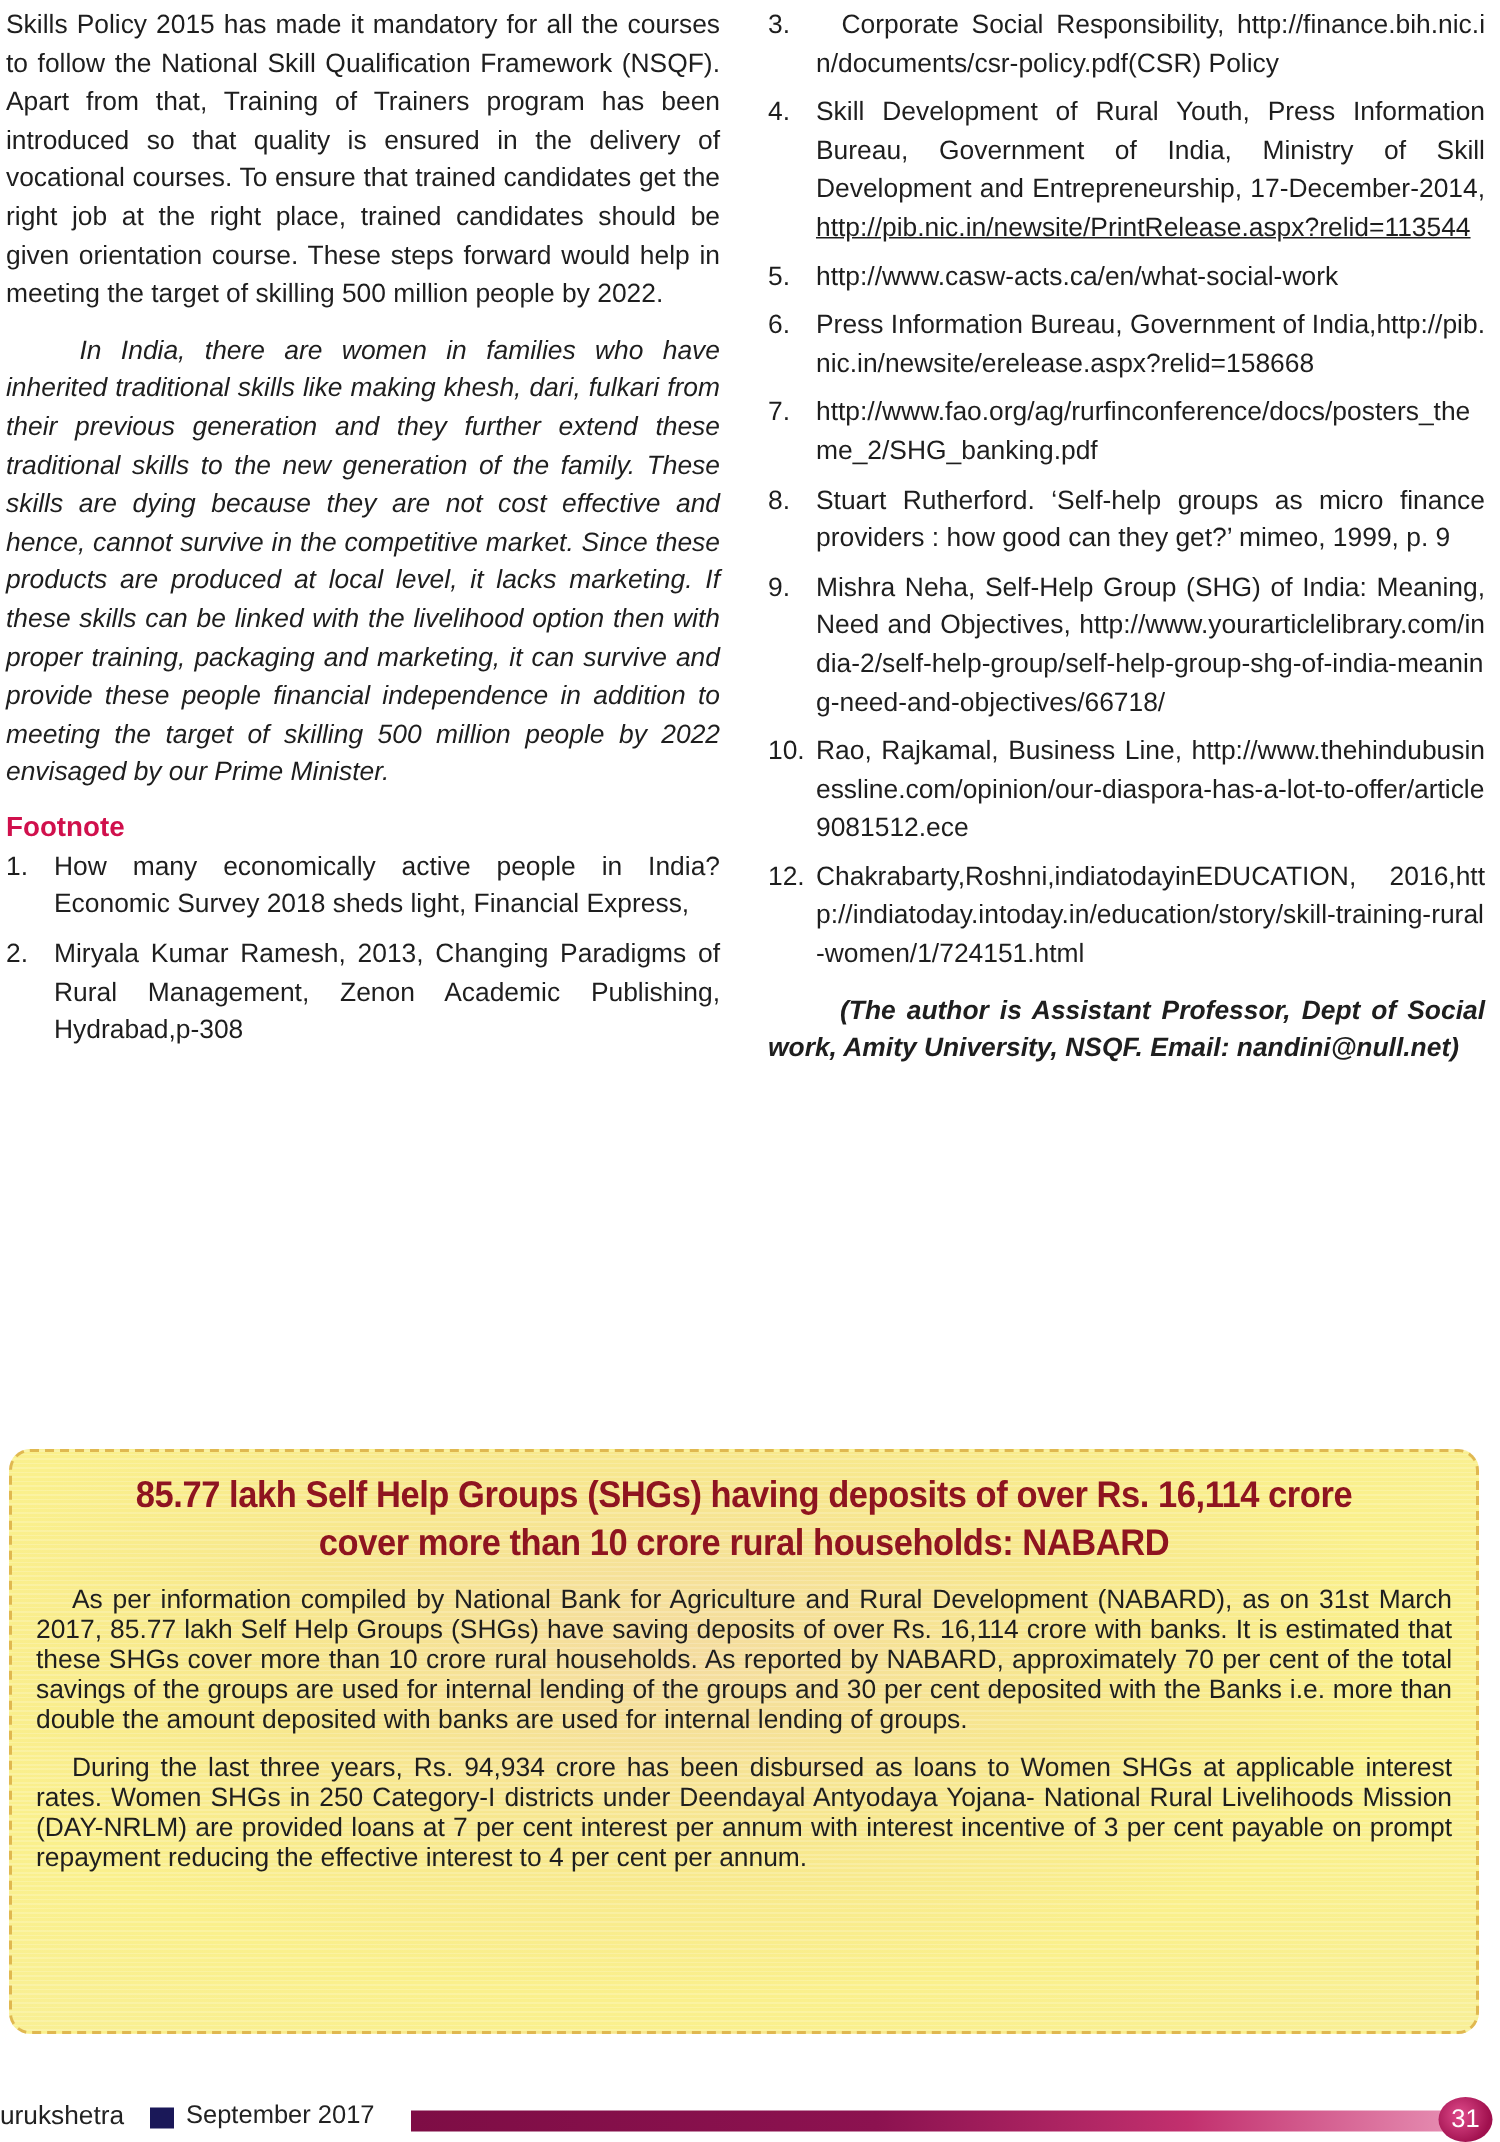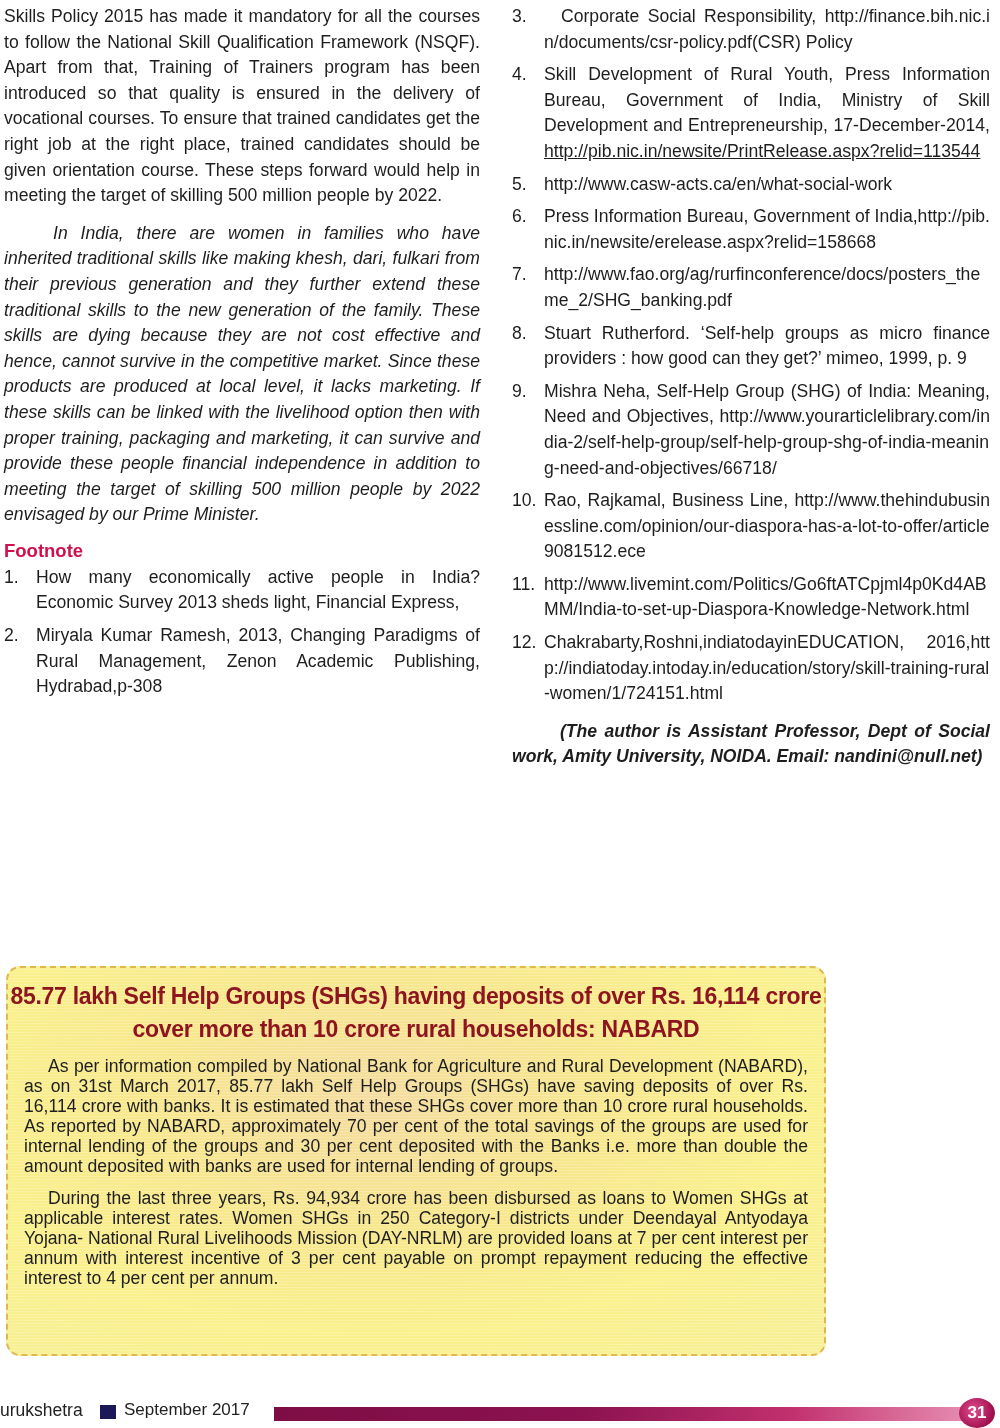--- a/index.html
+++ b/index.html
@@ -24,21 +24,21 @@
     ol.refs li { position: relative; padding-left: 32px; margin-bottom: 7px; }
     ol.refs li .num { position: absolute; left: 0; top: 0; }
     ol.refs li.two-digit { padding-left: 32px; }
     .subline { display: block; margin-top: 6px; }
     .ul { text-decoration: underline; }
     .author {
       font-style: italic; font-weight: bold; text-align: justify; margin-top: 12px; text-indent: 48px;
       text-align-last: left;
     }
     .box {
-      position: absolute; left: 6px; top: 966px; width: 820px; height: 390px;
+      position: absolute; left: 6px; top: 966px; width: 980px; height: 390px;
       background:
         repeating-linear-gradient(0deg, rgba(255,255,255,0.18) 0px, rgba(255,255,255,0.18) 1px, rgba(0,0,0,0) 1px, rgba(0,0,0,0) 3px),
         radial-gradient(ellipse at 45% 35%, #f4dca0 0%, #f7e78e 35%, #faf08c 65%, #f8ef97 100%);
       border: 2px dashed #e0b850; border-radius: 14px;
       box-sizing: border-box;
     }
     .box-title {
       position: absolute; left: 0; right: 0; top: 14px; text-align: center;
       color: #8e1420; font-weight: bold; font-size: 23px; line-height: 30px;
       font-family: "Liberation Sans", sans-serif; letter-spacing: -0.3px;
@@ -56,35 +56,35 @@
     .footer-mag { position: absolute; left: 0; top: 6px; font-size: 17.5px; color: #222; }
     .footer-square { position: absolute; left: 100px; top: 11px; width: 16px; height: 14px; background: #1a1858; }
     .footer-date { position: absolute; left: 124px; top: 6px; font-size: 17px; color: #222; }
     .footer-bar {
       position: absolute; left: 274px; top: 13px; width: 690px; height: 14px;
       background: linear-gradient(90deg, #7e0d45 0%, #8c1250 45%, #c2306e 75%, #e58bb0 100%);
     }
     .page-badge {
       position: absolute; left: 959px; top: 4px; width: 36px; height: 30px; border-radius: 50%;
       background: radial-gradient(circle at 40% 40%, #e04c8c, #a0104e 70%);
-      color: #ffffff; font-weight: bold; font-size: 17px; text-align: center; line-height: 30px;
+      color: #ffffff; font-weight: normal; font-size: 17px; text-align: center; line-height: 30px;
     }
   </style>
 </head>
 <body>
 
 <div class="col col-left">
   <p class="para">Skills Policy 2015 has made it mandatory for all the courses to follow the National Skill Qualification Framework (NSQF). Apart from that, Training of Trainers program has been introduced so that quality is ensured in the delivery of vocational courses. To ensure that trained candidates get the right job at the right place, trained candidates should be given orientation course. These steps forward would help in meeting the target of skilling 500 million people by 2022.</p>
   <p class="para indent">In India, there are women in families who have inherited traditional skills like making khesh, dari, fulkari from their previous generation and they further extend these traditional skills to the new generation of the family. These skills are dying because they are not cost effective and hence, cannot survive in the competitive market. Since these products are produced at local level, it lacks marketing. If these skills can be linked with the livelihood option then with proper training, packaging and marketing, it can survive and provide these people financial independence in addition to meeting the target of skilling 500 million people by 2022 envisaged by our Prime Minister.</p>
 
   <div class="footnote-heading">Footnote</div>
   <ol class="refs">
     <li>
       <span class="num">1.</span>
-      <span>How many economically active people in India? Economic Survey 2013 sheds light, Financial Express,</span>
+      <span>How many economically active people in India? Economic Survey 2018 sheds light, Financial Express,</span>
     </li>
     <li>
       <span class="num">2.</span>
       <span>Miryala Kumar Ramesh, 2013, Changing Paradigms of Rural Management, Zenon Academic Publishing, Hydrabad,p-308</span>
     </li>
   </ol>
 </div>
 
 <div class="col col-right">
   <ol class="refs">
@@ -115,29 +115,25 @@
     </li>
     <li>
       <span class="num">9.</span>
       <span style="word-break: break-all;">Mishra Neha, Self-Help Group (SHG) of India: Meaning, Need and Objectives, http://www.yourarticlelibrary.com/india-2/self-help-group/self-help-group-shg-of-india-meaning-need-and-objectives/66718/</span>
     </li>
     <li class="two-digit">
       <span class="num">10.</span>
       <span style="word-break: break-all;">Rao, Rajkamal, Business Line, http://www.thehindubusinessline.com/opinion/our-diaspora-has-a-lot-to-offer/article9081512.ece</span>
     </li>
     <li class="two-digit">
-      <span class="num">11.</span>
-      <span style="word-break: break-all;">http://www.livemint.com/Politics/Go6ftATCpjml4p0Kd4ABMM/India-to-set-up-Diaspora-Knowledge-Network.html</span>
-    </li>
-    <li class="two-digit">
       <span class="num">12.</span>
       <span style="word-break: break-all;">Chakrabarty,Roshni,indiatodayinEDUCATION, 2016,http://indiatoday.intoday.in/education/story/skill-training-rural-women/1/724151.html</span>
     </li>
   </ol>
-  <p class="author">(The author is Assistant Professor, Dept of Social work, Amity University, NOIDA. Email: nandini@null.net)</p>
+  <p class="author">(The author is Assistant Professor, Dept of Social work, Amity University, NSQF. Email: nandini@null.net)</p>
 </div>
 
 <div class="box">
   <div class="box-title">
     <div>85.77 lakh Self Help Groups (SHGs) having  deposits of over Rs. 16,114 crore</div>
     <div>cover more than 10 crore rural households: NABARD</div>
   </div>
   <div class="box-body">
     <p>As per information compiled by National Bank for Agriculture and Rural Development (NABARD), as on 31st March 2017, 85.77 lakh Self Help Groups (SHGs) have saving deposits of over Rs. 16,114 crore with banks. It is estimated that these SHGs cover more than 10 crore rural households. As reported by NABARD, approximately 70 per cent of the total savings of the groups are used for internal lending of the groups and 30 per cent deposited with the Banks i.e. more than double the amount deposited with banks are used for internal lending of groups.</p>
     <p>During the last three years, Rs. 94,934 crore has been disbursed as loans to Women SHGs at applicable interest rates. Women SHGs in 250 Category-I districts under Deendayal Antyodaya Yojana- National Rural Livelihoods Mission (DAY-NRLM) are provided loans at 7 per cent interest per annum with interest incentive of 3 per cent payable on prompt repayment reducing the effective interest to 4 per cent per annum.</p>

